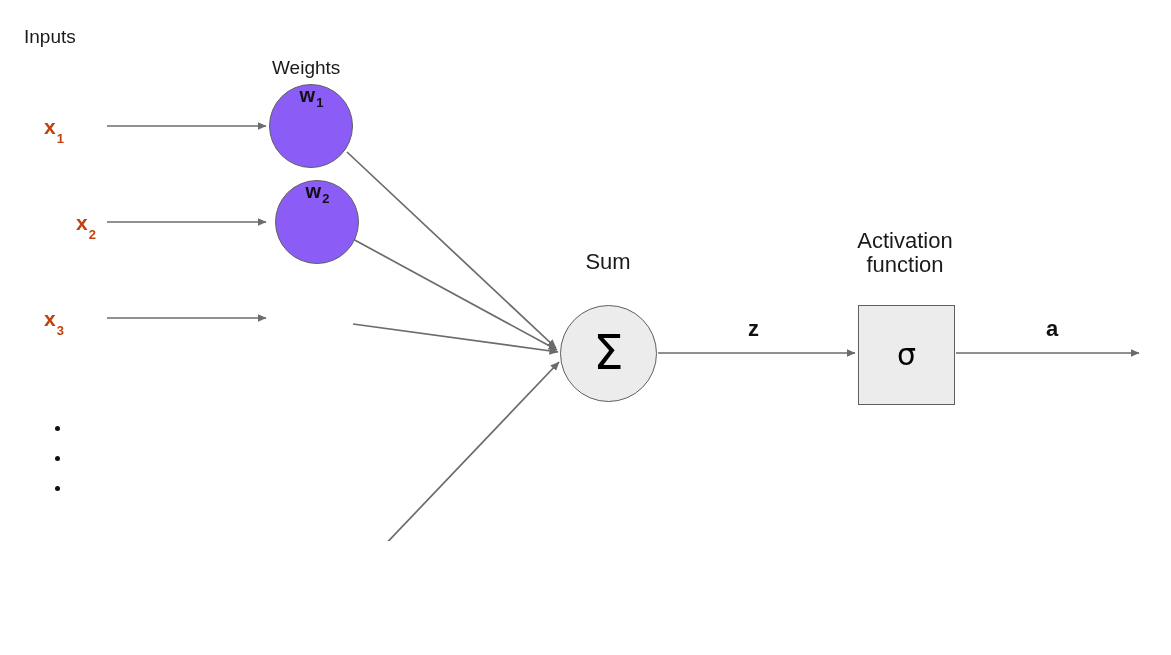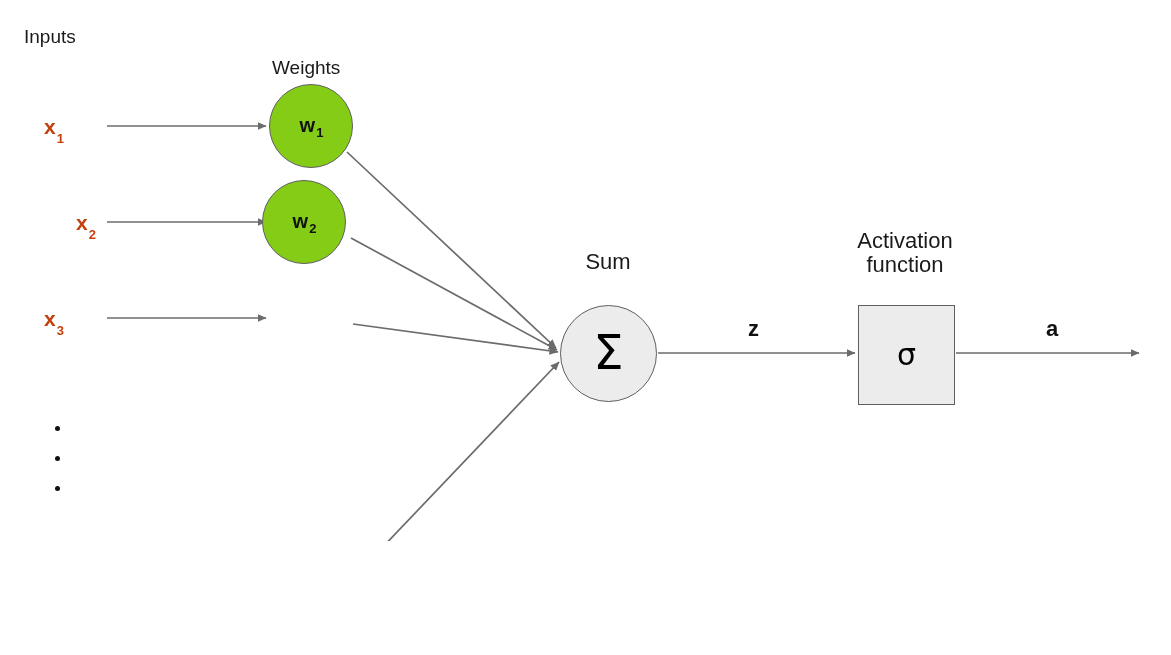--- a/index.html
+++ b/index.html
@@ -45,25 +45,25 @@
     font-size: 13px;
     font-weight: bold;
     vertical-align: sub;
     position: relative;
     top: 4px;
     left: 1px;
   }
   .node-circle {
     position: absolute;
     border-radius: 50%;
-    background: #84cc16;
+    background: #8b5cf6;
     border: 1.6px solid #5f5f5f;
     box-sizing: border-box;
     display: flex;
-    align-items: center;
+    align-items: flex-start;
     justify-content: center;
   }
   .node-text {
     font-size: 20px;
     line-height: 20px;
     font-weight: bold;
     color: #111111;
     white-space: nowrap;
   }
   .node-text .sub {
@@ -175,21 +175,21 @@
     <span>x</span><span class="sub">n</span>
   </div>
 
   <div class="vdot" style="left:55px; top:426px;"></div>
   <div class="vdot" style="left:55px; top:456px;"></div>
   <div class="vdot" style="left:55px; top:486px;"></div>
 
   <div class="node-circle" style="left:269px; top:84px; width:84px; height:84px;">
     <span class="node-text"><span>w</span><span class="sub">1</span></span>
   </div>
-  <div class="node-circle" style="left:262px; top:180px; width:84px; height:84px;">
+  <div class="node-circle" style="left:275px; top:180px; width:84px; height:84px;">
     <span class="node-text"><span>w</span><span class="sub">2</span></span>
   </div>
 
   <div class="section-label" style="left:558px; top:251px; width:100px;">Sum</div>
   <div class="sum-node" style="left:560px; top:305px; width:97px; height:97px;">
     <span class="sum-glyph">Σ</span>
   </div>
 
   <div class="sig-label" style="left:748px; top:318px;">z</div>
 

